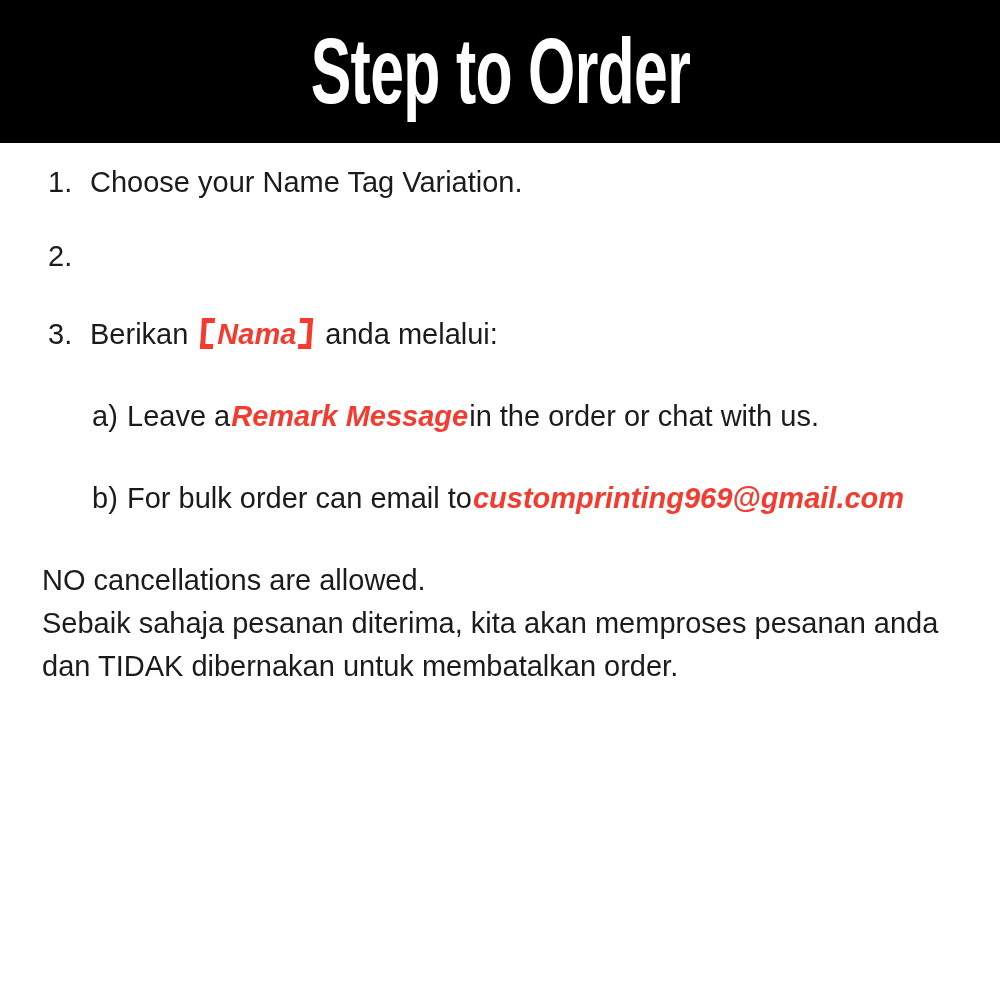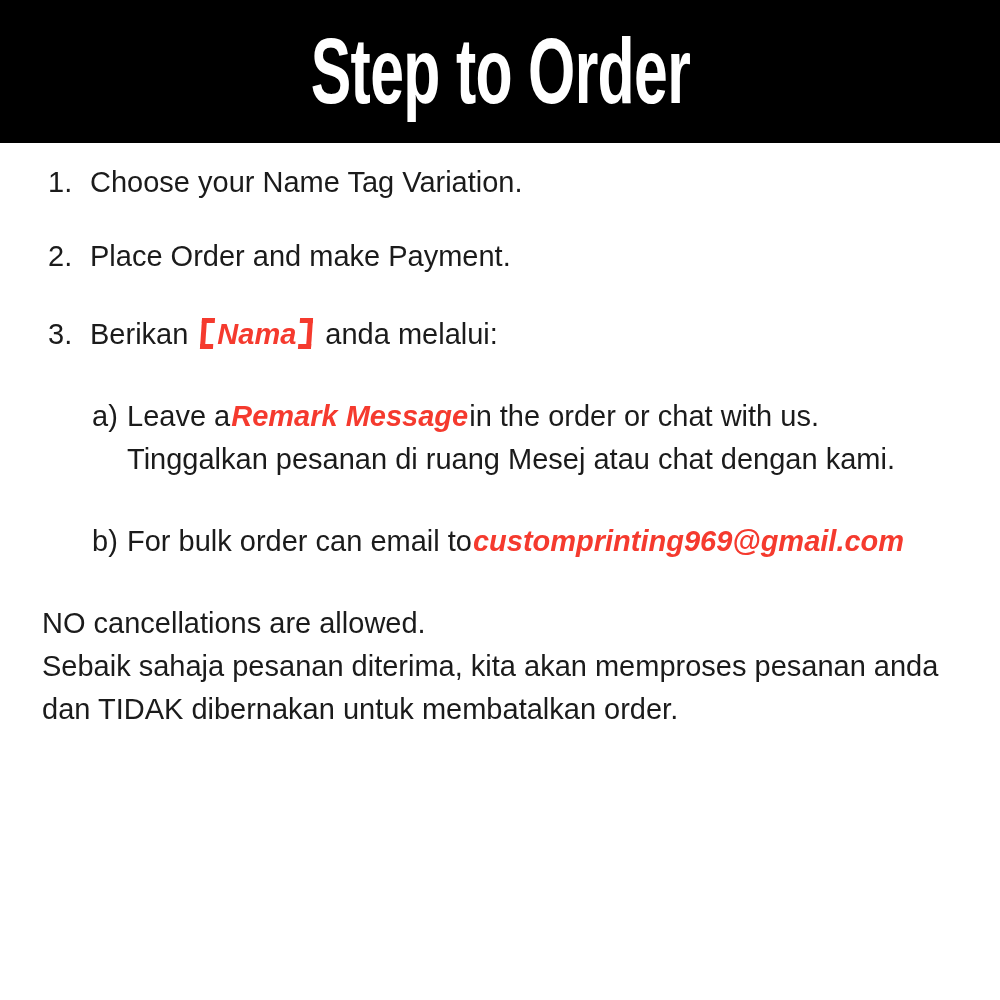--- a/index.html
+++ b/index.html
@@ -78,36 +78,34 @@
     <section class="step indent mb-a">
       <span class="num">1.</span>
       <div class="body">
         <p class="ln">Choose your Name Tag Variation.</p>
       </div>
     </section>
 
     <section class="step indent mb-b">
       <span class="num">2.</span>
       <div class="body">
-        <p class="ln">Place Order and make Payment.</p>
       </div>
     </section>
 
     <section class="step indent mb-c">
       <span class="num">3.</span>
       <div class="body">
         <p class="ln"><span>Berikan</span><span class="hl-group"><span class="bk bk-open"></span><span class="red-bi">Nama</span><span class="bk bk-close"></span></span><span>anda melalui:</span></p>
       </div>
     </section>
 
     <section class="step sub mb-c">
       <span class="num">a)</span>
       <div class="body">
         <p class="ln"><span>Leave a</span><span class="red-bi pad">Remark Message</span><span>in the order or chat with us.</span></p>
-        <p class="ln">Tinggalkan pesanan di ruang Mesej atau chat dengan kami.</p>
       </div>
     </section>
 
     <section class="step sub mb-c">
       <span class="num">b)</span>
       <div class="body">
         <p class="ln"><span>For bulk order can email to</span><span class="red-bi pad">customprinting969@gmail.com</span><span></span></p>
       </div>
     </section>
 

